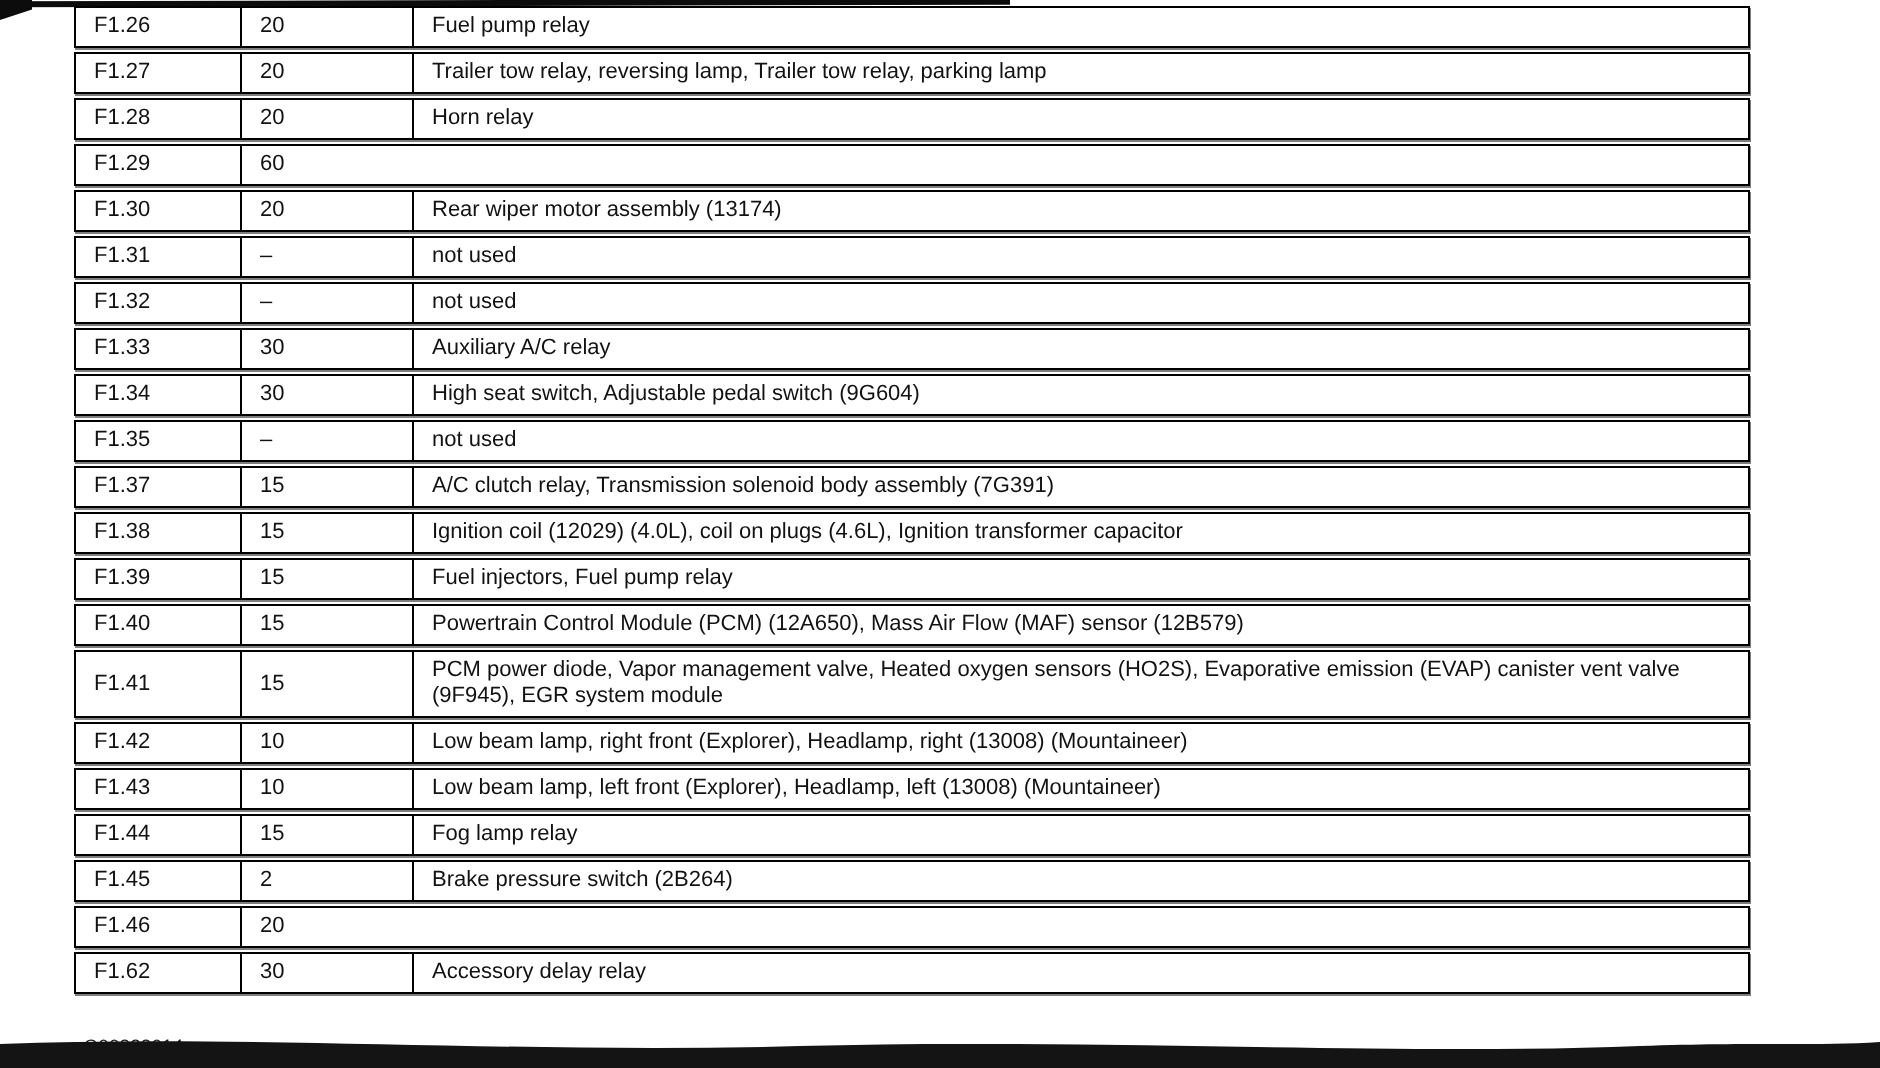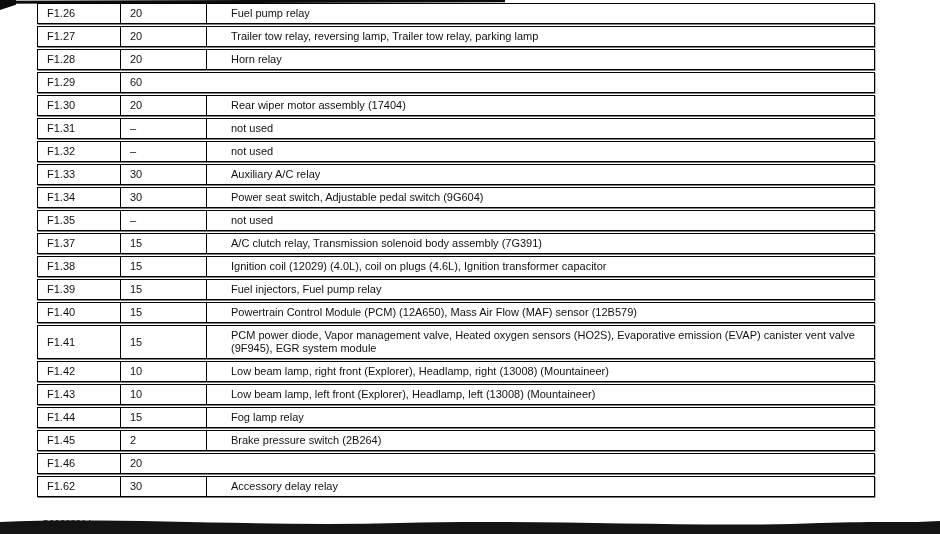--- a/index.html
+++ b/index.html
@@ -69,21 +69,21 @@
     flex: 0 0 auto;
   }
   .cell.amp {
     width: 86px;
     padding: 2px 4px 2px 9px;
     border-left: 1.5px solid #000;
     flex: 0 0 auto;
   }
   .cell.desc {
     flex: 1 1 auto;
-    padding: 3px 10px 3px 24px;
+    padding: 3px 10px 3px 9px;
     border-left: 1.5px solid #000;
   }
   .footer-code {
     position: absolute;
     left: 42px;
     bottom: 6px;
     font-size: 9px;
     color: #1a1a1a;
     letter-spacing: 0.3px;
   }
@@ -116,21 +116,21 @@
   </div>
 
   <div class="row">
     <div class="cell fuse">F1.29</div>
     <div class="cell amp">60</div>
   </div>
 
   <div class="row">
     <div class="cell fuse">F1.30</div>
     <div class="cell amp">20</div>
-    <div class="cell desc">Rear wiper motor assembly (17404)</div>
+    <div class="cell desc">Rear wiper motor assembly (13174)</div>
   </div>
 
   <div class="row">
     <div class="cell fuse">F1.31</div>
     <div class="cell amp">–</div>
     <div class="cell desc">not used</div>
   </div>
 
   <div class="row">
     <div class="cell fuse">F1.32</div>
@@ -140,21 +140,21 @@
 
   <div class="row">
     <div class="cell fuse">F1.33</div>
     <div class="cell amp">30</div>
     <div class="cell desc">Auxiliary A/C relay</div>
   </div>
 
   <div class="row">
     <div class="cell fuse">F1.34</div>
     <div class="cell amp">30</div>
-    <div class="cell desc">Power seat switch, Adjustable pedal switch (9G604)</div>
+    <div class="cell desc">High seat switch, Adjustable pedal switch (9G604)</div>
   </div>
 
   <div class="row">
     <div class="cell fuse">F1.35</div>
     <div class="cell amp">–</div>
     <div class="cell desc">not used</div>
   </div>
 
 
   <div class="row">

